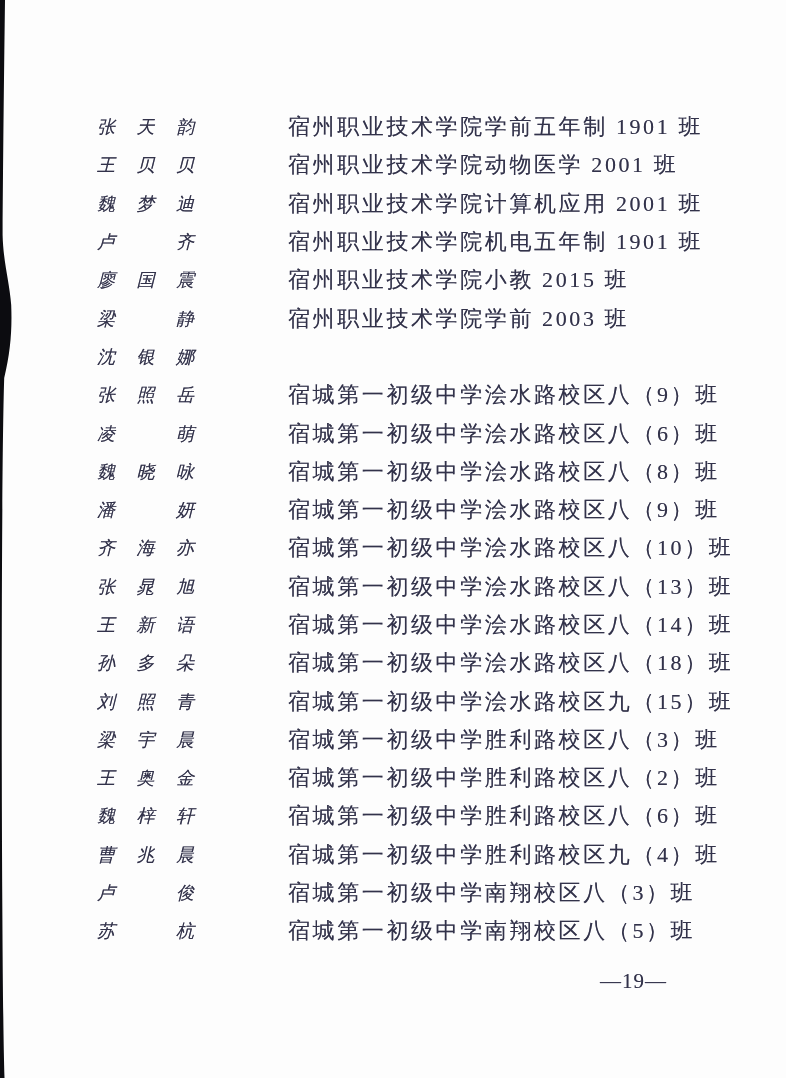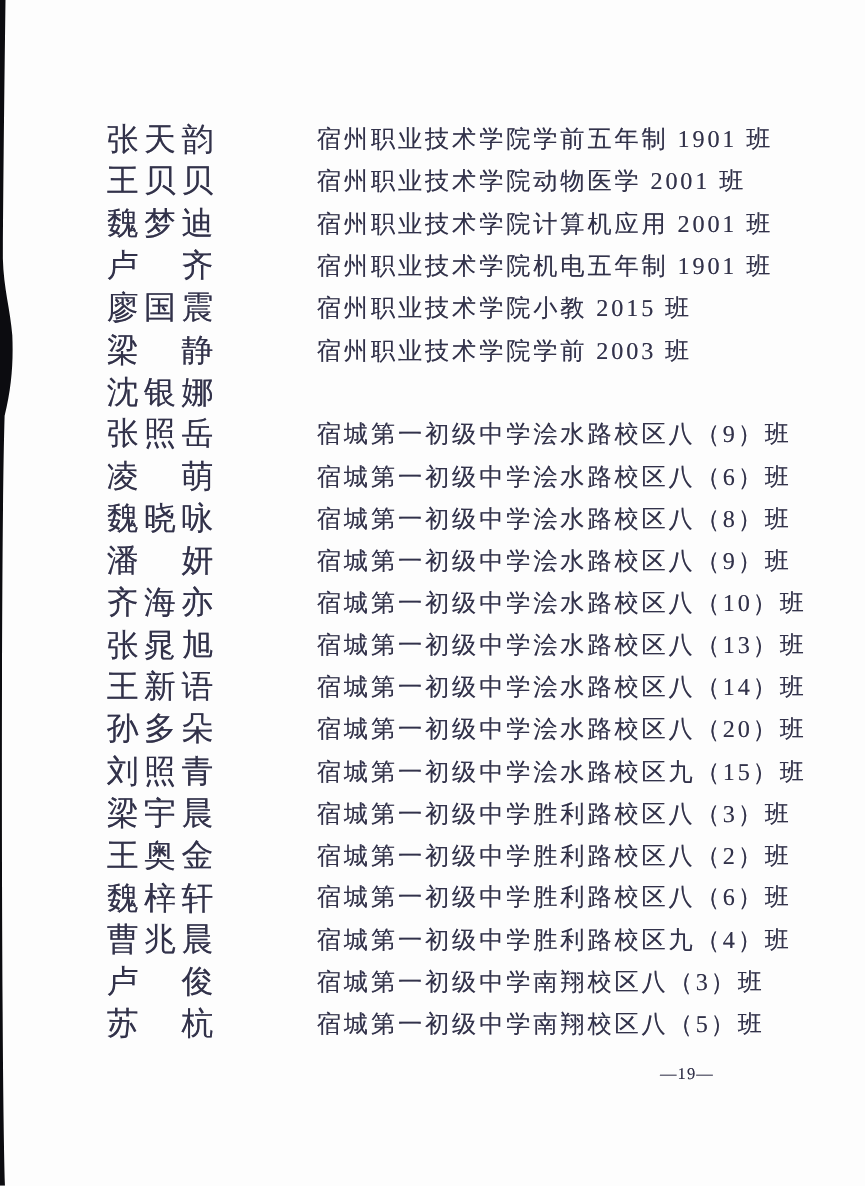--- a/index.html
+++ b/index.html
@@ -37,40 +37,41 @@
   }
   .row {
     height: 38.3px;
     display: flex;
     align-items: center;
     white-space: nowrap;
   }
   .name {
     display: inline-block;
     width: 97px;
-    font-size: 29px;
+    font-size: 18px;
     letter-spacing: 0;
     text-align: justify;
     text-align-last: justify;
     text-justify: inter-character;
     color: var(--ink);
     text-shadow: 0 0 0.6px rgba(50, 50, 76, 0.55);
+    font-style: italic;
   }
   .school {
     margin-left: 94px;
     font-size: 22px;
     letter-spacing: 2.6px;
     color: var(--ink);
     text-shadow: 0 0 0.6px rgba(50, 50, 76, 0.5);
   }
   .page-number {
     position: absolute;
     left: 600px;
     top: 969px;
-    font-size: 15px;
+    font-size: 21px;
     letter-spacing: 1px;
     color: var(--ink);
     text-shadow: 0 0 0.5px rgba(50, 50, 76, 0.5);
   }
 </style>
 </head>
 <body>
 
 <div class="page">
 
@@ -136,21 +137,21 @@
       <div class="row">
       <span class="name">张晁旭</span>
       <span class="school">宿城第一初级中学浍水路校区八（13）班</span>
     </div>
       <div class="row">
       <span class="name">王新语</span>
       <span class="school">宿城第一初级中学浍水路校区八（14）班</span>
     </div>
       <div class="row">
       <span class="name">孙多朵</span>
-      <span class="school">宿城第一初级中学浍水路校区八（20）班</span>
+      <span class="school">宿城第一初级中学浍水路校区八（18）班</span>
     </div>
       <div class="row">
       <span class="name">刘照青</span>
       <span class="school">宿城第一初级中学浍水路校区九（15）班</span>
     </div>
       <div class="row">
       <span class="name">梁宇晨</span>
       <span class="school">宿城第一初级中学胜利路校区八（3）班</span>
     </div>
       <div class="row">

